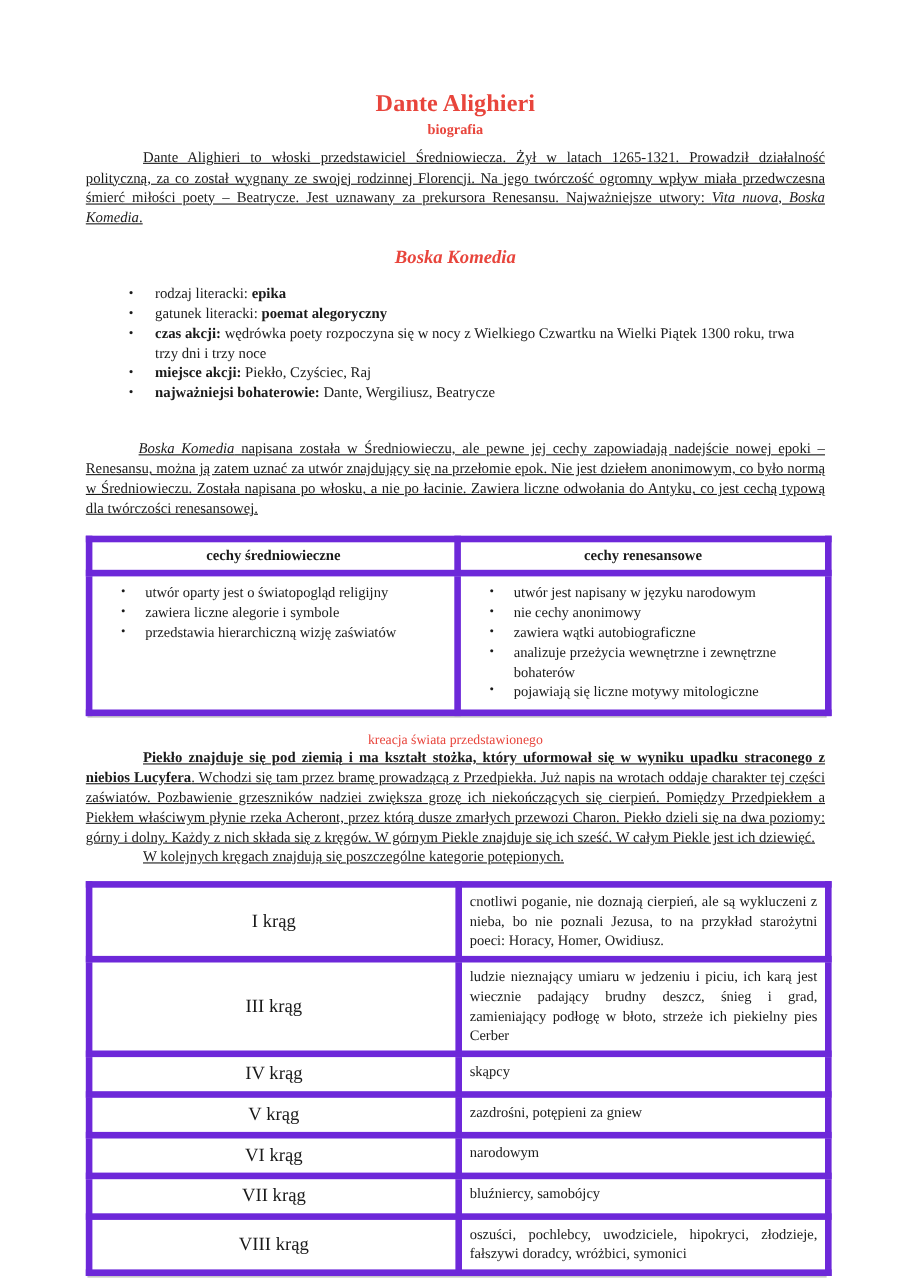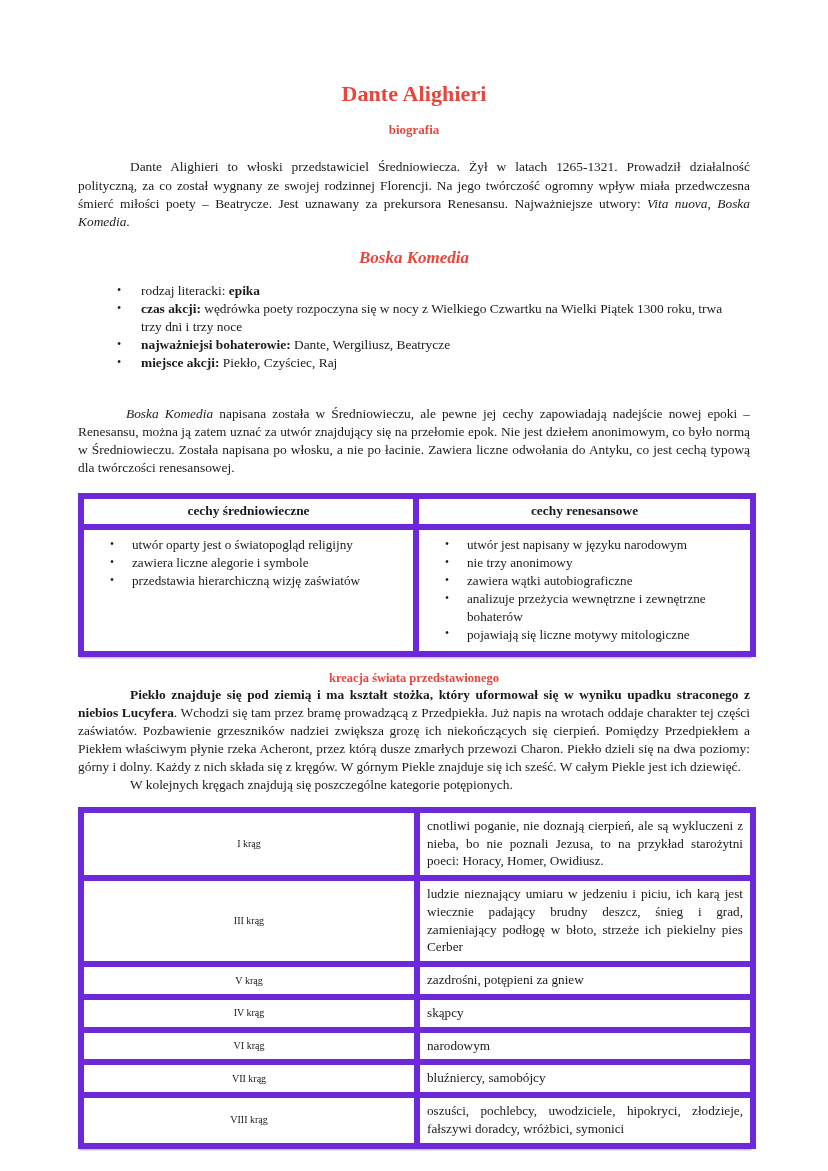--- a/index.html
+++ b/index.html
@@ -31,54 +31,55 @@
     letter-spacing: 0.1px;
     margin: 0;
     padding-top: 82px;
     line-height: 1.1;
   }
   .h-sub {
     text-align: center;
     color: #e8453c;
     font-weight: bold;
     font-size: 13px;
-    margin: 12px;
+    margin: 0;
     padding-top: 5px;
     line-height: 1.1;
   }
   .h-work {
     text-align: center;
     color: #e8453c;
     font-weight: bold;
     font-style: italic;
     font-size: 17px;
     margin: 0;
     padding-top: 17px;
     padding-bottom: 2px;
     line-height: 1.15;
   }
   .h-section {
     text-align: center;
     color: #e8453c;
-    font-weight: bold;
+    font-weight: normal;
     font-size: 12.5px;
     margin: 0;
     padding-top: 14px;
     line-height: 1.2;
   }
 
   
   p.body {
     font-size: 13.4px;
     line-height: 1.345;
     text-align: justify;
     text-justify: inter-word;
     margin: 0;
     text-indent: 52px;
     hyphens: none;
+    text-decoration: underline;
   }
   p.body.tight { text-indent: 48px; }
   .gap-a { height: 9px; }
   .gap-b { height: 20px; }
   .gap-c { height: 16px; }
   .gap-d { height: 13px; }
 
   em.ital { font-style: italic; }
   b.bld { font-weight: bold; }
 
@@ -146,21 +147,21 @@
     top: -0.5px;
     font-size: 11.5px;
     line-height: 1.45;
   }
 
   
   table.circles { width: 672px; table-layout: fixed; }
   table.circles td.num {
     text-align: center;
     vertical-align: middle;
-    font-size: 10px;
+    font-size: 17px;
     padding: 5px 4px 6px 4px;
   }
   table.circles td.desc {
     text-align: justify;
     text-justify: inter-word;
     font-size: 13.2px;
     line-height: 1.345;
     padding: 4px 7px 5px 7px;
     vertical-align: top;
   }
@@ -174,23 +175,24 @@
   <h2 class="h-sub">biografia</h2>
 
   <div class="gap-a"></div>
 
   <p class="body" id="bio-paragraph"><span>Dante Alighieri to włoski przedstawiciel Średniowiecza. Żył w latach 1265-1321. Prowadził działalność polityczną, za co został wygnany ze swojej rodzinnej Florencji. Na jego twórczość ogromny wpływ miała przedwczesna śmierć miłości poety – Beatrycze. Jest uznawany za prekursora Renesansu. Najważniejsze utwory: </span><em class="ital">Vita nuova</em><span>, </span><em class="ital">Boska Komedia</em><span>.</span></p>
 
   <h2 class="h-work">Boska Komedia</h2>
 
   <ul class="blist" id="work-bullets">
       <li><span>rodzaj literacki: </span><b>epika</b></li>
+      <li><span>gatunek literacki: </span><b>poemat alegoryczny</b></li>
       <li><b>czas akcji: </b><span>wędrówka poety rozpoczyna się w nocy z Wielkiego Czwartku na Wielki Piątek 1300 roku, trwa trzy dni i trzy noce</span></li>
+      <li><b>miejsce akcji: </b><span>Piekło, Czyściec, Raj</span></li>
       <li><b>najważniejsi bohaterowie: </b><span>Dante, Wergiliusz, Beatrycze</span></li>
-      <li><b>miejsce akcji: </b><span>Piekło, Czyściec, Raj</span></li>
     </ul>
 
   <div class="gap-b"></div>
 
   <p class="body tight" id="epoch-paragraph"><em class="ital">Boska Komedia</em><span> napisana została w Średniowieczu, ale pewne jej cechy zapowiadają nadejście nowej epoki – Renesansu, można ją zatem uznać za utwór znajdujący się na przełomie epok. Nie jest dziełem anonimowym, co było normą w Średniowieczu. Została napisana po włosku, a nie po łacinie. Zawiera liczne odwołania do Antyku, co jest cechą typową dla twórczości renesansowej.</span></p>
 
   <div class="gap-c"></div>
 
   <div class="tbl-wrap">
   <table class="doc">
@@ -209,21 +211,21 @@
         <td>
           <ul class="tlist" id="medieval-list">
                 <li>utwór oparty jest o światopogląd religijny</li>
                 <li>zawiera liczne alegorie i symbole</li>
                 <li>przedstawia hierarchiczną wizję zaświatów</li>
               </ul>
         </td>
         <td>
           <ul class="tlist" id="renaissance-list">
                 <li>utwór jest napisany w języku narodowym</li>
-                <li>nie trzy anonimowy</li>
+                <li>nie cechy anonimowy</li>
                 <li>zawiera wątki autobiograficzne</li>
                 <li>analizuje przeżycia wewnętrzne i zewnętrzne bohaterów</li>
                 <li>pojawiają się liczne motywy mitologiczne</li>
               </ul>
         </td>
       </tr>
     </tbody>
   </table>
   </div>
 
@@ -243,26 +245,26 @@
     <tbody id="circles-body">
           <tr>
             <td class="num">I krąg</td>
             <td class="desc">cnotliwi poganie, nie doznają cierpień, ale są wykluczeni z nieba, bo nie poznali Jezusa, to na przykład starożytni poeci: Horacy, Homer, Owidiusz.</td>
           </tr>
           <tr>
             <td class="num">III krąg</td>
             <td class="desc">ludzie nieznający umiaru w jedzeniu i piciu, ich karą jest wiecznie padający brudny deszcz, śnieg i grad, zamieniający podłogę w błoto, strzeże ich piekielny pies Cerber</td>
           </tr>
           <tr>
+            <td class="num">IV krąg</td>
+            <td class="desc">skąpcy</td>
+          </tr>
+          <tr>
             <td class="num">V krąg</td>
             <td class="desc">zazdrośni, potępieni za gniew</td>
-          </tr>
-          <tr>
-            <td class="num">IV krąg</td>
-            <td class="desc">skąpcy</td>
           </tr>
           <tr>
             <td class="num">VI krąg</td>
             <td class="desc">narodowym</td>
           </tr>
           <tr>
             <td class="num">VII krąg</td>
             <td class="desc">bluźniercy, samobójcy</td>
           </tr>
           <tr>

